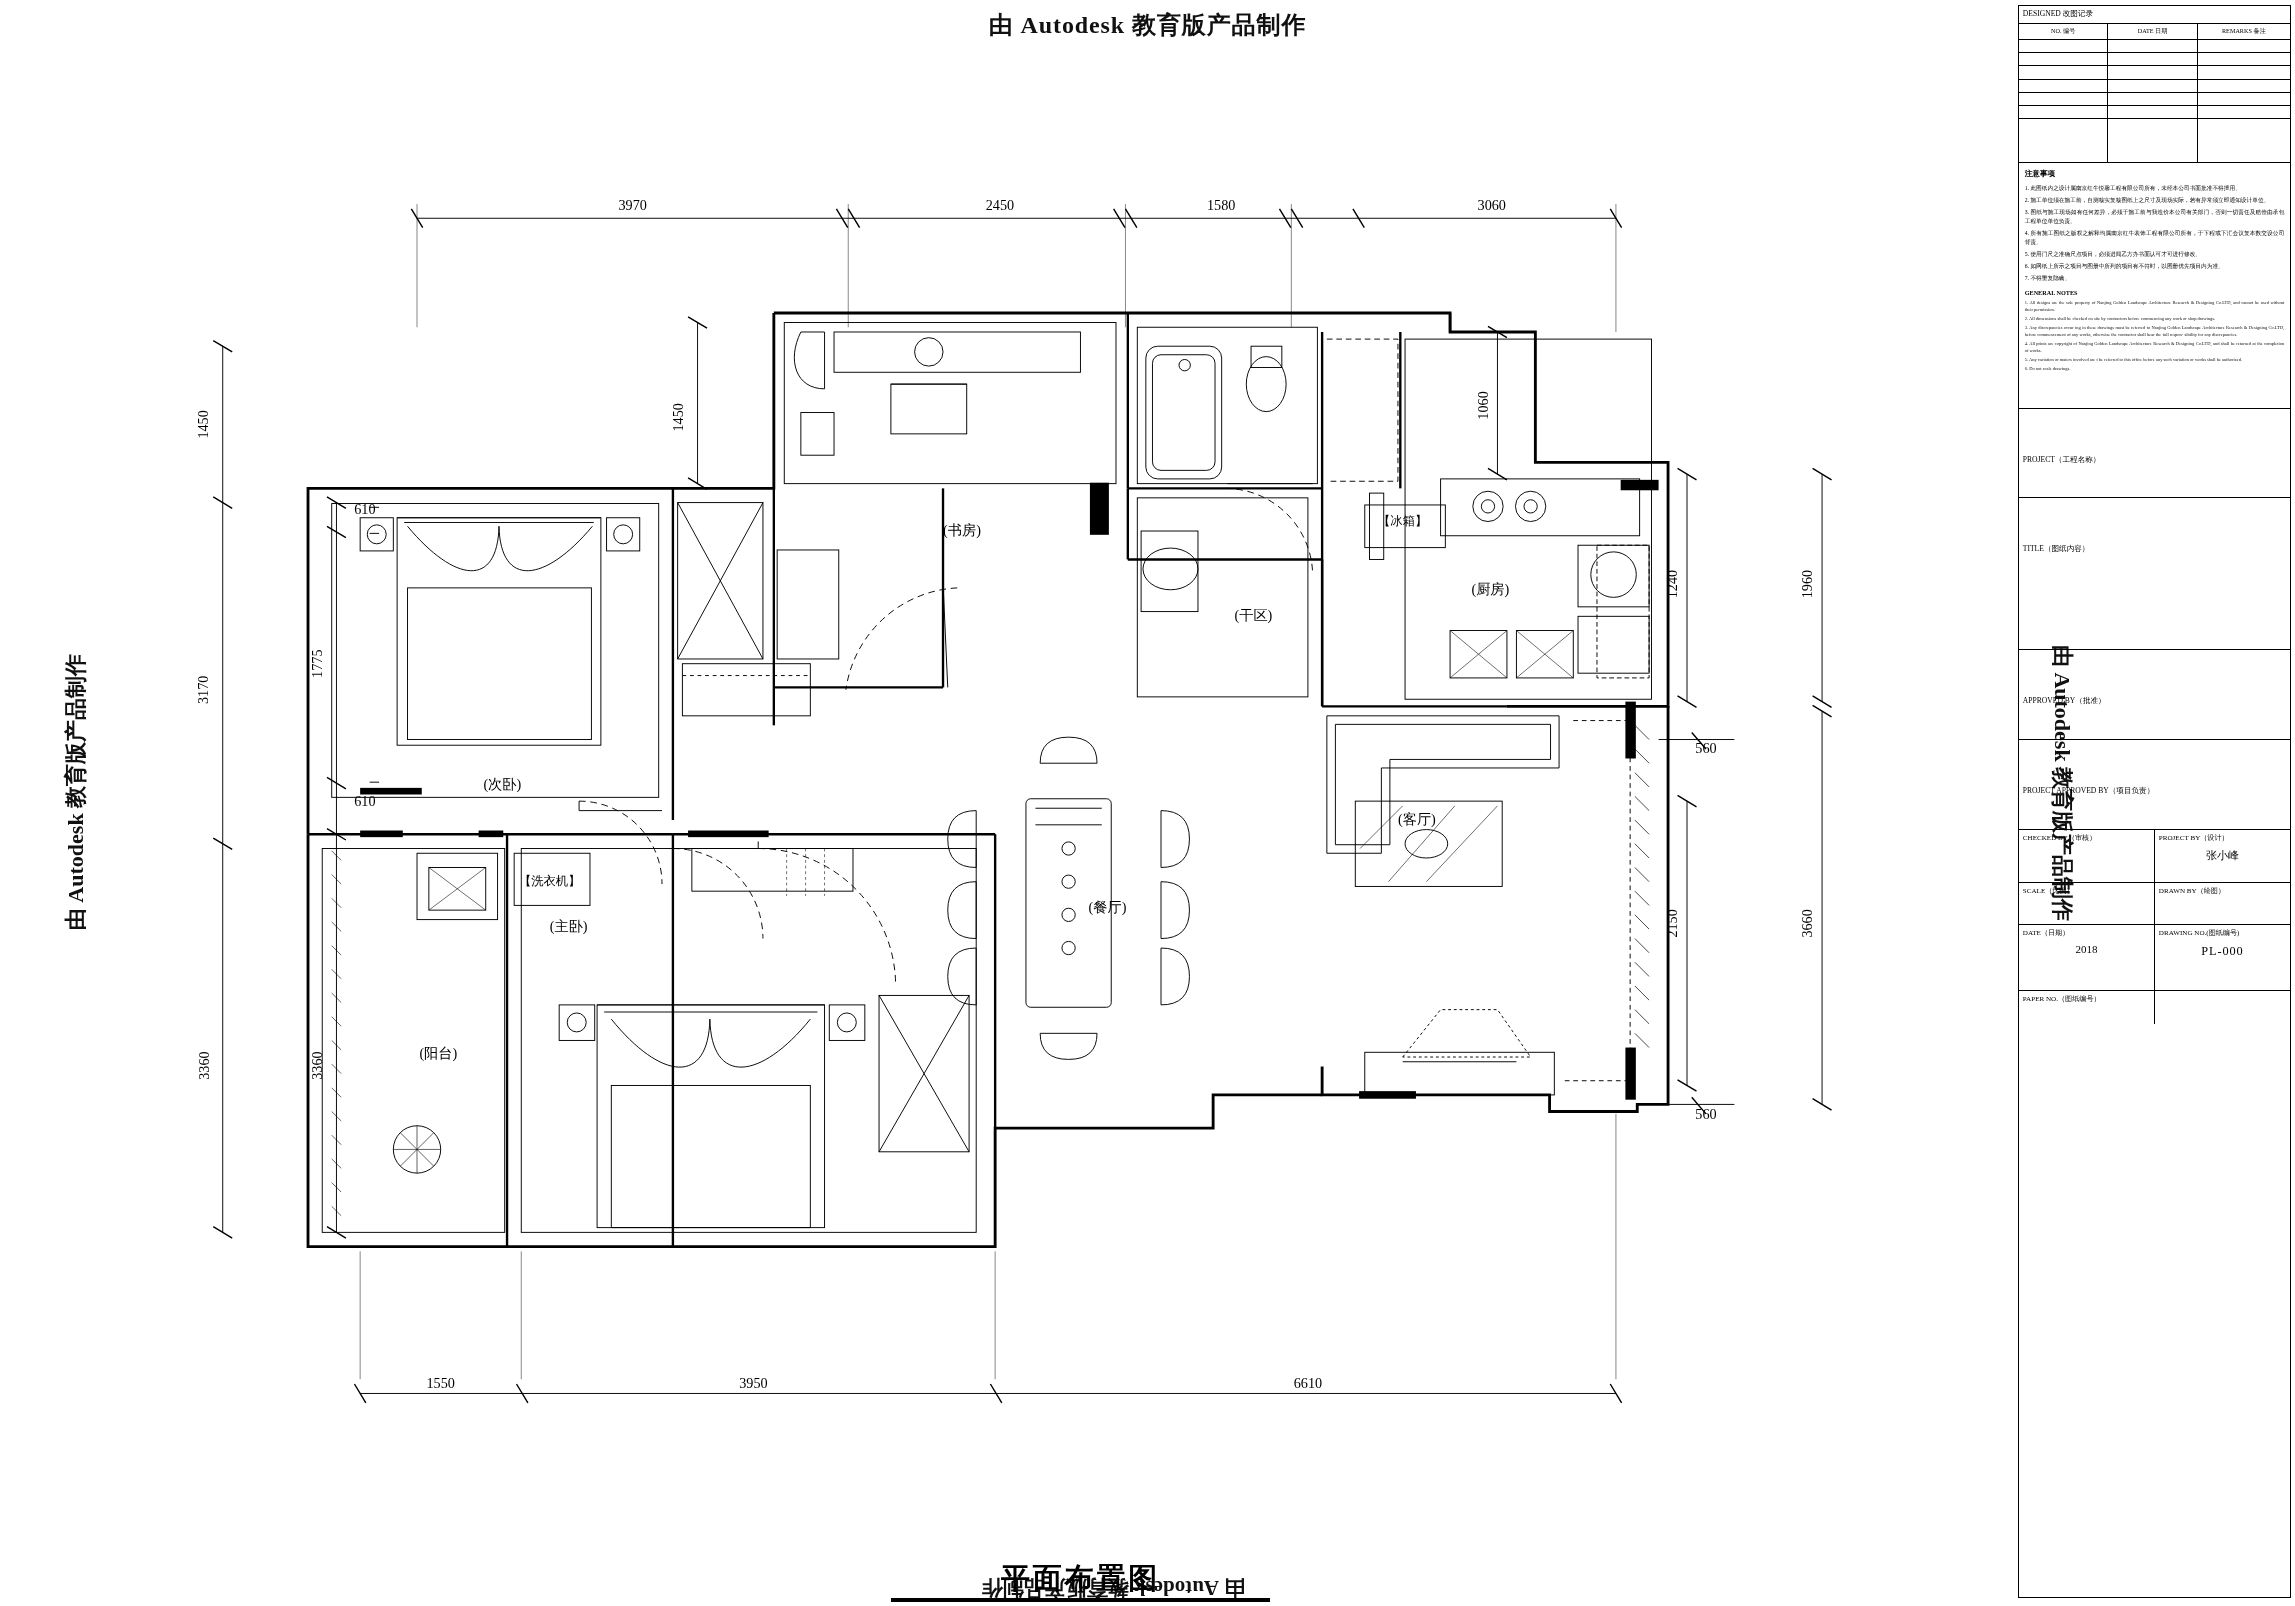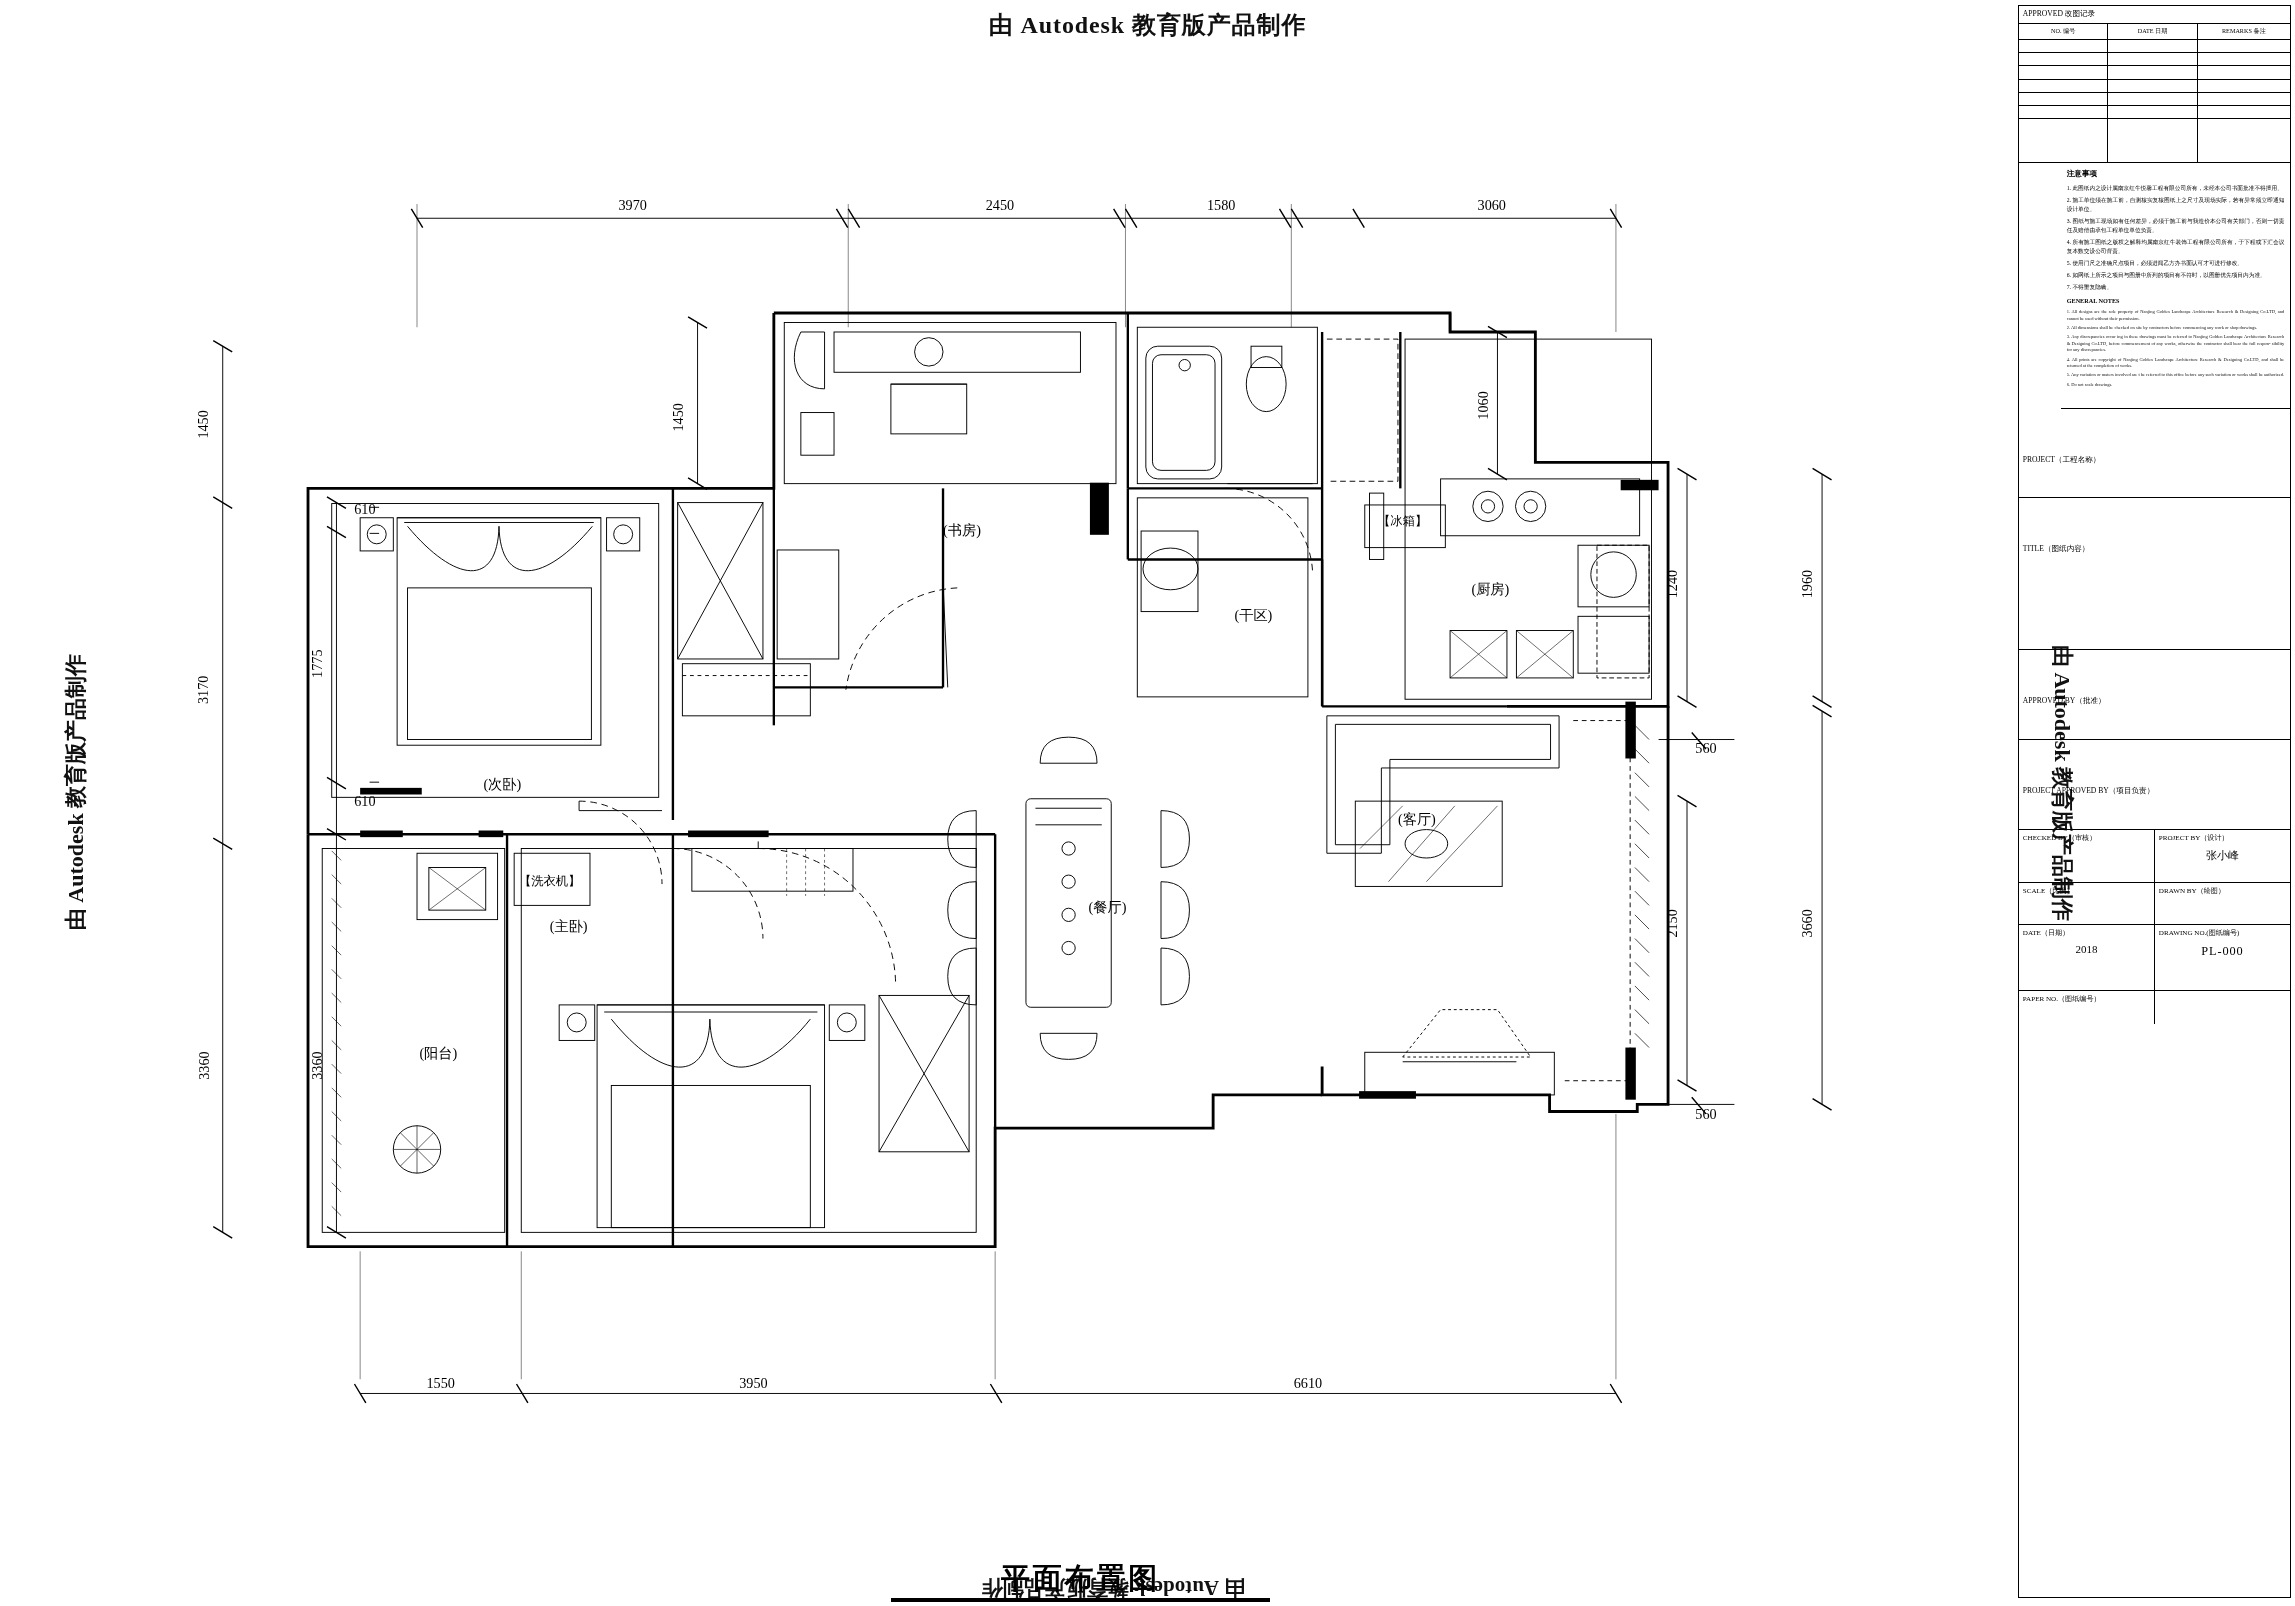--- a/index.html
+++ b/index.html
@@ -44,21 +44,21 @@
   .rev-head{height:18px;display:flex;align-items:center;padding-left:3.8px;font-size:7.6px;}
   .rev-cols{display:flex;height:16px;font-size:6.2px;}
   .rev-cols div{border-right:0.5px solid #000;display:flex;align-items:center;justify-content:center;box-sizing:border-box;}
   .rev-cols div:last-child{border-right:none;}
   .rev-empty{height:12.3px;border-bottom:0.5px solid #000;display:flex;}
   .rev-empty i{border-right:0.5px solid #000;display:block;box-sizing:border-box;}
   .rev-empty i:last-child{border-right:none;}
   .logo-box{height:166px;display:flex;flex-direction:column;align-items:center;justify-content:center;}
   .logo-mark{width:85px;height:71px;}
   .logo-text{margin-top:12.3px;font-size:14.2px;letter-spacing:6.6px;font-weight:bold;font-family:"Liberation Serif",serif;}
-  .notes-box{padding:4.7px 5.7px;font-size:5.7px;line-height:1.55;margin-left:42px;}
+  .notes-box{padding:4.7px 5.7px;font-size:5.7px;line-height:1.55;}
   .notes-title{font-size:7.6px;font-weight:bold;margin-bottom:3.8px;}
   .notes-box p{margin:0 0 3.3px 0;text-align:justify;}
   .gen-title{font-weight:bold;font-size:6.2px;margin:4.7px 0 2.8px;}
   .gen-box{font-size:4.5px;line-height:1.5;color:#111;}
   .gen-box p{margin:0 0 2.4px 0;}
   .field{height:46px;margin-top:43px;}
   .field .tb-label{font-size:7.6px;}
   .split{display:flex;}
   .split > div{flex:1;border-right:0.5px solid #000;box-sizing:border-box;}
   .split > div:last-child{border-right:none;}
@@ -404,21 +404,21 @@
     <text x="3824" y="1948" transform="rotate(-90 3824 1948)">3660</text>
     <text x="3600" y="2360">560</text>
   </g>
 </svg>
 
 <div class="plan-title">平面布置图</div>
 <div class="plan-title-rule"></div>
 
 <div class="titleblock">
 
-  <div class="tb-row rev-head">APPROVED  改图记录</div>
+  <div class="tb-row rev-head">DESIGNED  改图记录</div>
 
   <div class="tb-row rev-cols">
     <div style="width:33%">NO. 编号</div>
     <div style="width:33%">DATE 日期</div>
     <div style="width:34%">REMARKS 备注</div>
   </div>
 
   <div class="rev-empty">
       <i style="width:33%"></i>
       <i style="width:33%"></i>

